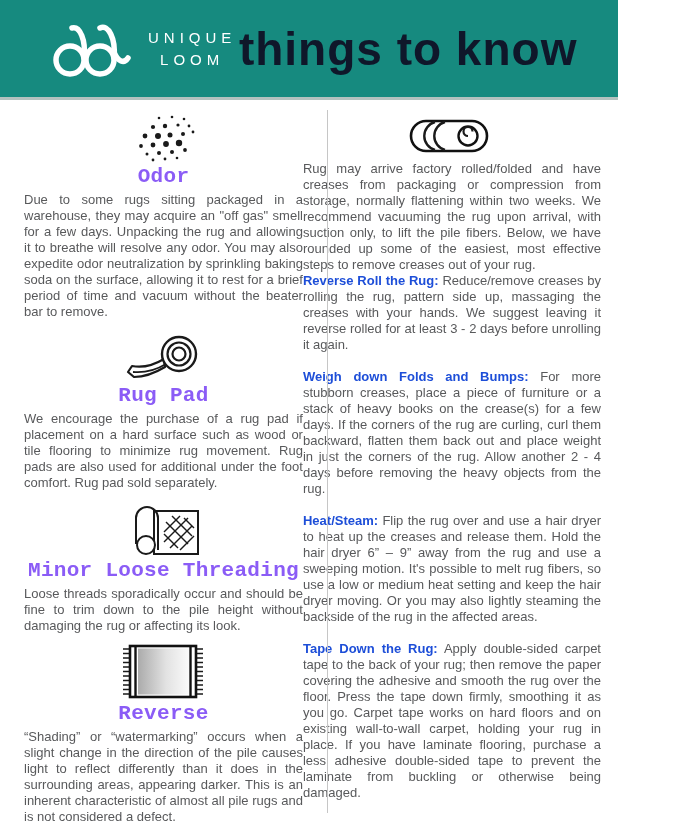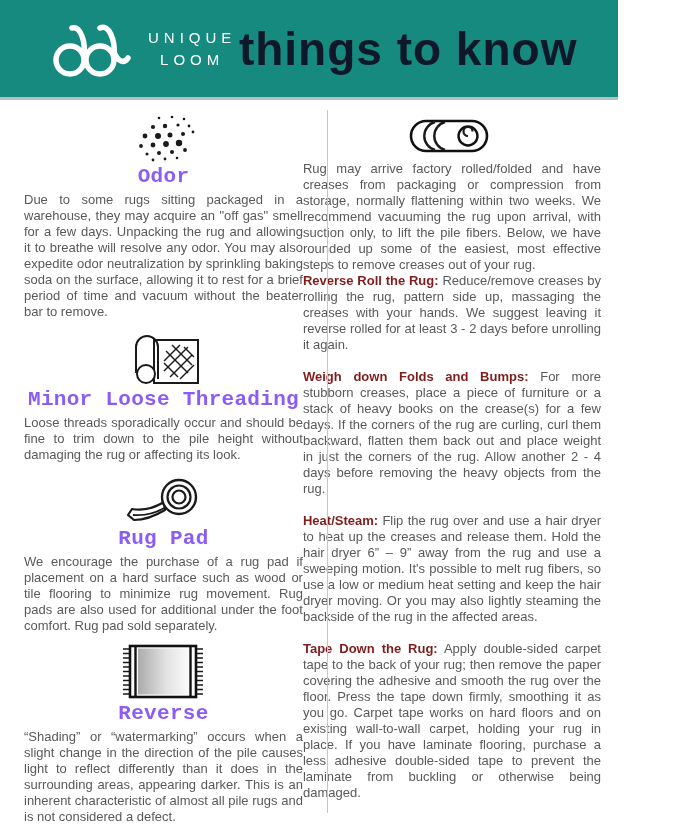--- a/index.html
+++ b/index.html
@@ -40,21 +40,21 @@
   .sec-title{
     font-family:Liberation Mono, monospace;font-weight:600;
     color:#8b5cf6;font-size:21px;text-align:center;
     margin:0 0 4px 0;letter-spacing:0.3px;
   }
   .body-text{
     color:#58595B;font-size:13px;line-height:16px;
     text-align:justify;margin:0;
   }
   .step{margin:0 0 16px 0;}
-  .step b{color:#7f1d1d;font-weight:bold;margin-top:19px;}
+  .step b{color:#1d4ed8;font-weight:bold;margin-top:19px;}
   .intro{}
   svg .ln{stroke:#1a1a1a;fill:none;}
 </style>
 </head>
 <body>
 
 <div class="page">
 
   <div class="header">
     <div class="logo">
@@ -108,52 +108,52 @@
                 <circle cx="46" cy="44" r="1.3"></circle>
             </g>
           </svg>
         </div>
         <h2 class="sec-title">Odor</h2>
         <p class="body-text">Due to some rugs sitting packaged in a warehouse, they may acquire an "off gas" smell for a few days. Unpacking the rug and allowing it to breathe will resolve any odor. You may also expedite odor neutralization by sprinkling baking soda on the surface, allowing it to rest for a brief period of time and vacuum without the beater bar to remove.</p>
       </div>
 
       <div class="sec">
         <div class="icon-wrap">
+          <svg width="80" height="52" viewBox="0 0 80 52">
+            <path d="M42,38 C32,44 20,48 11,48 L5,43 L9,37 C19,39 31,36 41,30 Z" fill="#ffffff" stroke="#1a1a1a" stroke-width="2.2" stroke-linejoin="round"></path>
+            <path class="ln" d="M10,43 C21,44 33,41 43,35" stroke-width="1.8"></path>
+            <circle cx="56" cy="25" r="17" fill="#ffffff" stroke="#1a1a1a" stroke-width="2.4"></circle>
+            <circle cx="56" cy="25" r="11.5" fill="none" stroke="#1a1a1a" stroke-width="2.2"></circle>
+            <circle cx="56" cy="25" r="6.5" fill="none" stroke="#1a1a1a" stroke-width="2.2"></circle>
+          </svg>
+        </div>
+        <h2 class="sec-title">Rug Pad</h2>
+        <p class="body-text">We encourage the purchase of a rug pad if placement on a hard surface such as wood or tile flooring to minimize rug movement. Rug pads are also used for additional under the foot comfort. Rug pad sold separately.</p>
+      </div>
+
+      <div class="sec">
+        <div class="icon-wrap">
           <svg width="74" height="56" viewBox="0 0 74 56">
             <rect x="28" y="11" width="44" height="43" fill="#ffffff" stroke="#1a1a1a" stroke-width="2"></rect>
             <path class="ln" d="M32,50 V18 a11,11 0 0 0 -22,0 v26" stroke-width="2" fill="#ffffff"></path>
             <circle cx="20" cy="45" r="9" fill="#ffffff" stroke="#1a1a1a" stroke-width="2"></circle>
             <g stroke="#1a1a1a" stroke-width="1.4">
               <path d="M38,32 L54,16"></path>
                 <path d="M38,42 L62,18"></path>
                 <path d="M44,48 L66,26"></path>
                 <path d="M54,50 L68,36"></path>
               <path d="M46,16 L66,36"></path>
                 <path d="M40,22 L62,44"></path>
                 <path d="M38,34 L52,48"></path>
                 <path d="M58,18 L68,28"></path>
             </g>
           </svg>
         </div>
         <h2 class="sec-title">Minor Loose Threading</h2>
         <p class="body-text">Loose threads sporadically occur and should be fine to trim down to the pile height without damaging the rug or affecting its look.</p>
-      </div>
-
-      <div class="sec">
-        <div class="icon-wrap">
-          <svg width="80" height="52" viewBox="0 0 80 52">
-            <path d="M42,38 C32,44 20,48 11,48 L5,43 L9,37 C19,39 31,36 41,30 Z" fill="#ffffff" stroke="#1a1a1a" stroke-width="2.2" stroke-linejoin="round"></path>
-            <path class="ln" d="M10,43 C21,44 33,41 43,35" stroke-width="1.8"></path>
-            <circle cx="56" cy="25" r="17" fill="#ffffff" stroke="#1a1a1a" stroke-width="2.4"></circle>
-            <circle cx="56" cy="25" r="11.5" fill="none" stroke="#1a1a1a" stroke-width="2.2"></circle>
-            <circle cx="56" cy="25" r="6.5" fill="none" stroke="#1a1a1a" stroke-width="2.2"></circle>
-          </svg>
-        </div>
-        <h2 class="sec-title">Rug Pad</h2>
-        <p class="body-text">We encourage the purchase of a rug pad if placement on a hard surface such as wood or tile flooring to minimize rug movement. Rug pads are also used for additional under the foot comfort. Rug pad sold separately.</p>
       </div>
 
       <div class="sec">
         <div class="icon-wrap">
           <svg width="92" height="56" viewBox="0 0 92 56">
             <defs>
               <linearGradient id="shadeGrad" x1="0" y1="0" x2="1" y2="0">
                 <stop offset="0" stop-color="#ababab"></stop>
                 <stop offset="0.55" stop-color="#e2e2e2"></stop>
                 <stop offset="1" stop-color="#fafafa"></stop>

